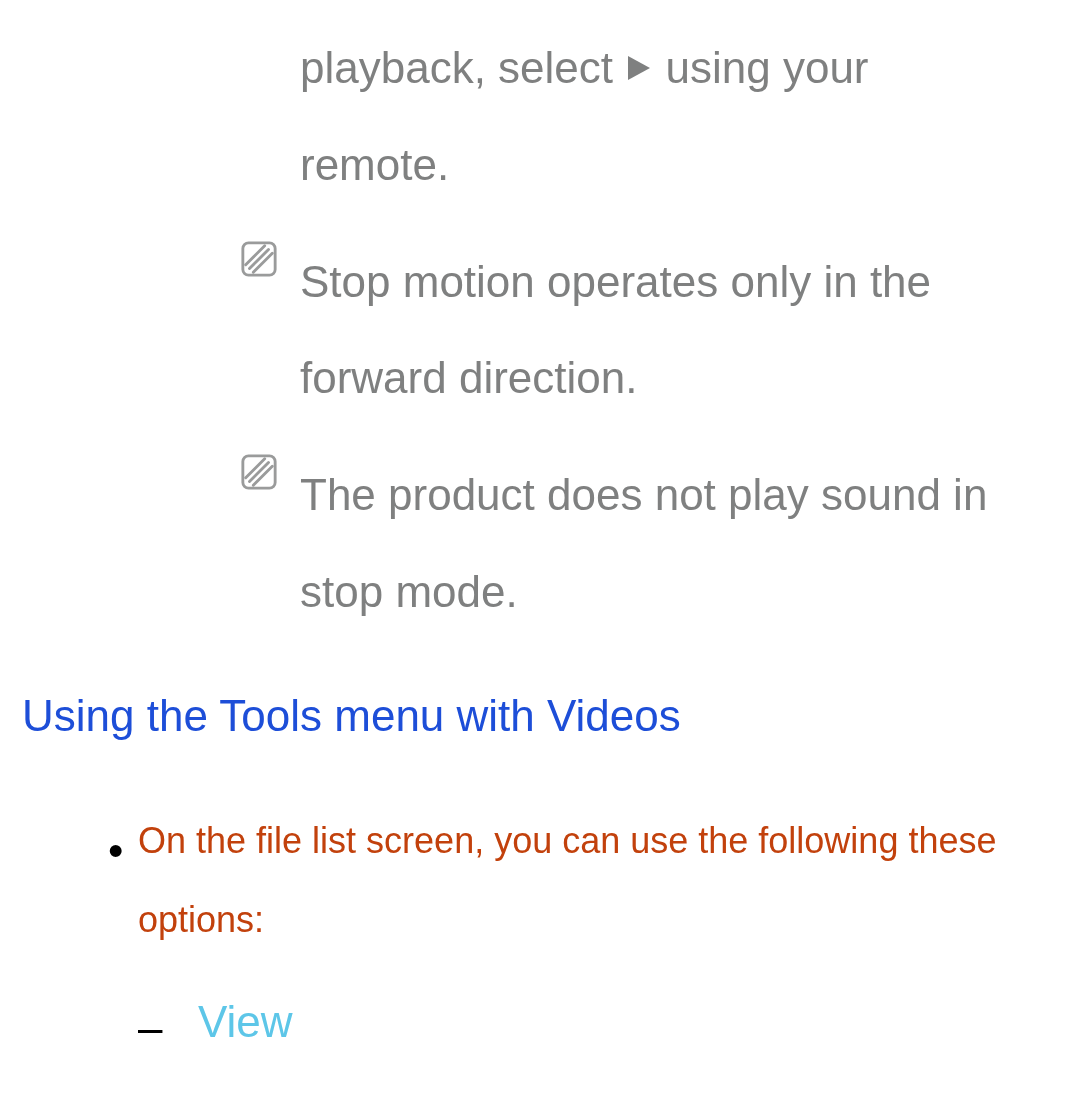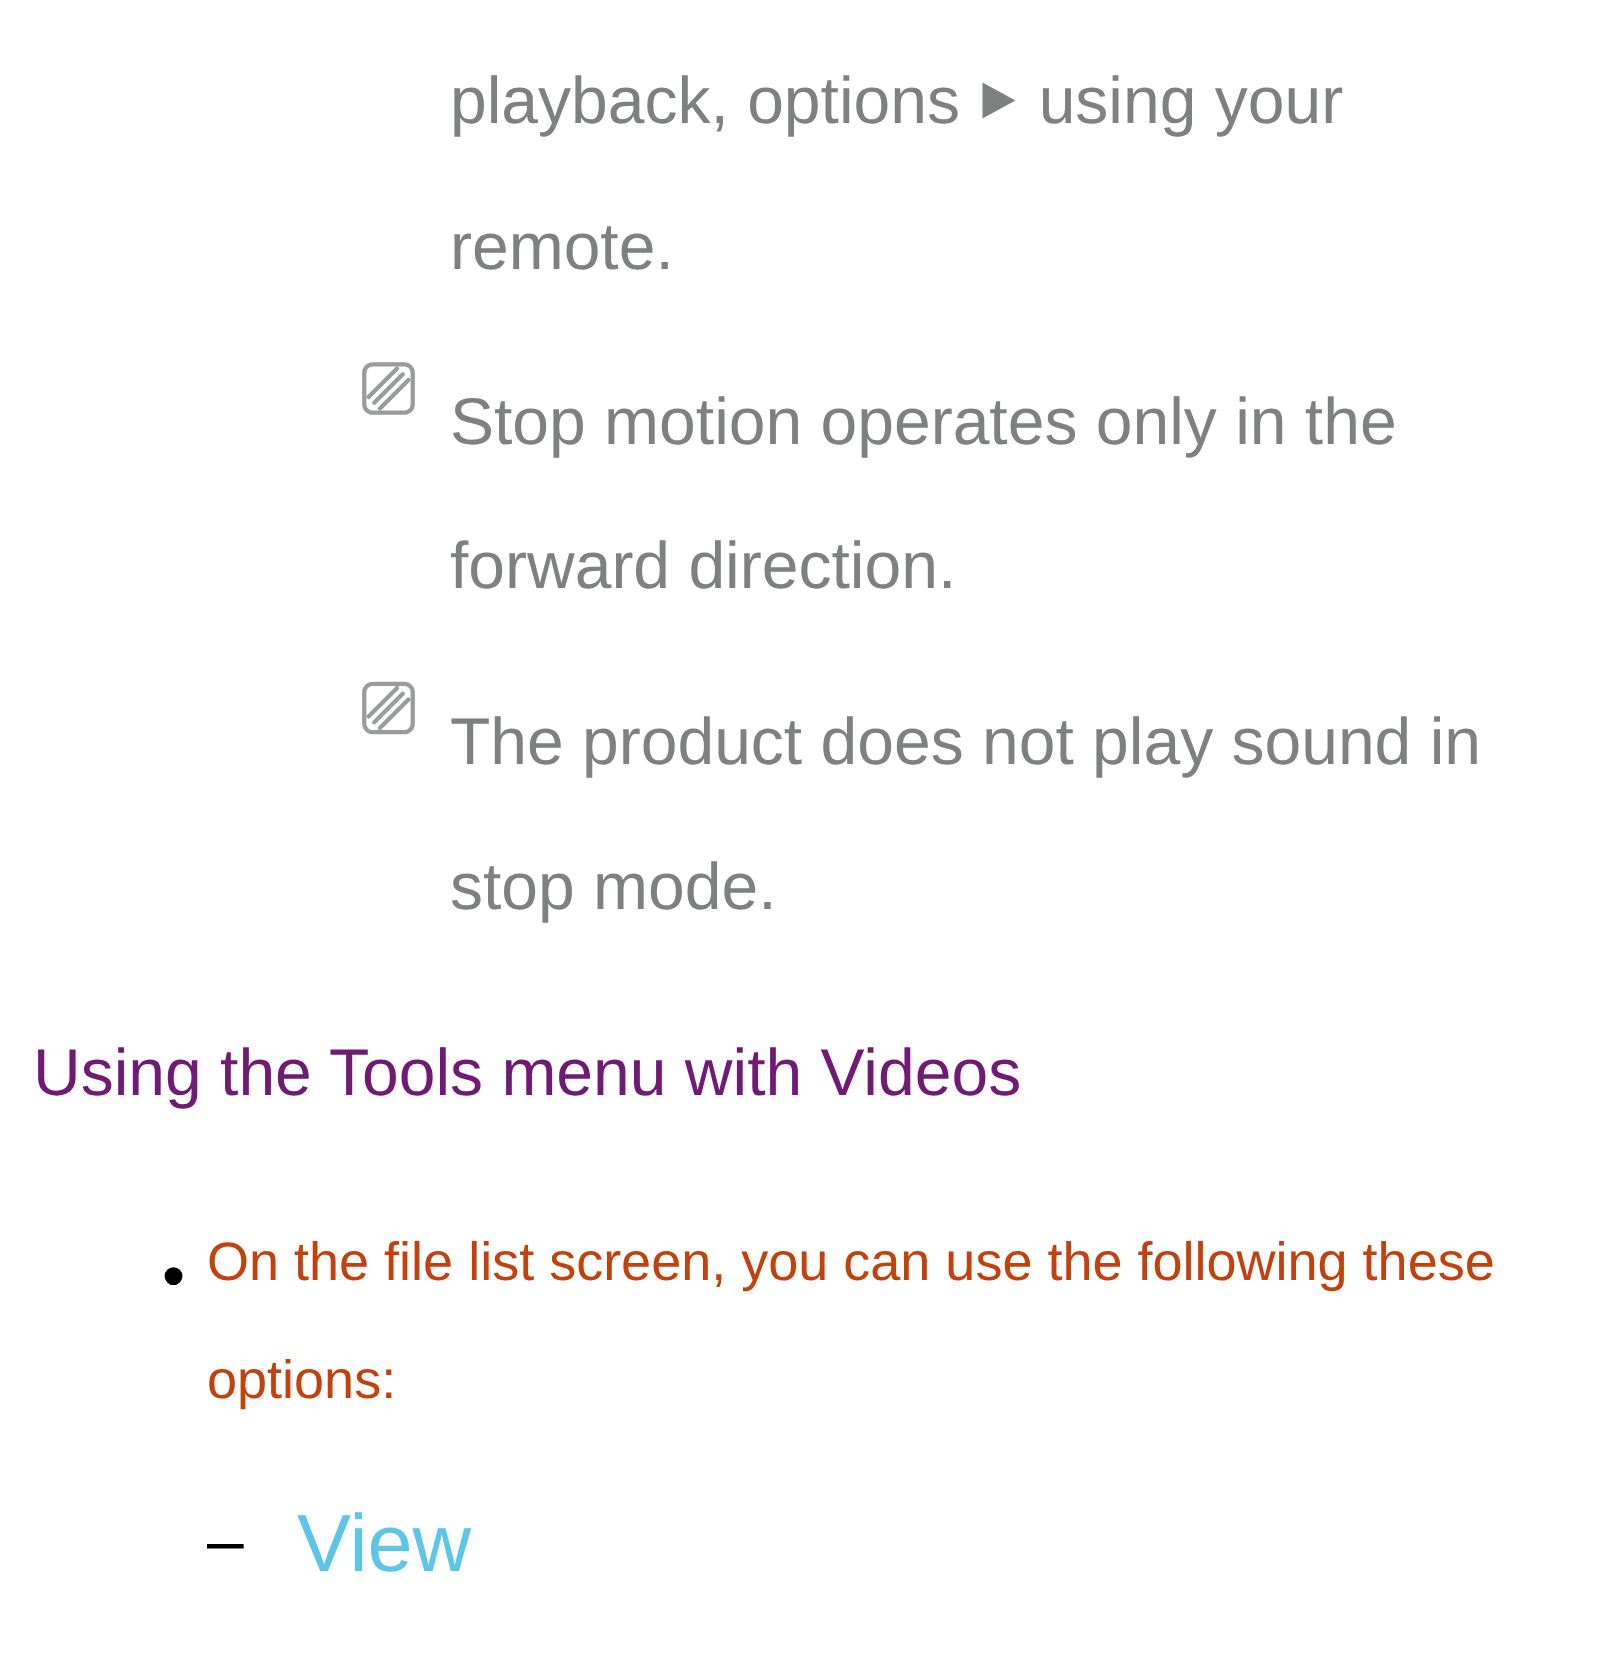--- a/index.html
+++ b/index.html
@@ -48,21 +48,21 @@
       width: 0;
       height: 0;
       border-top: 12px solid transparent;
       border-bottom: 12px solid transparent;
       border-left: 22px solid #7f8080;
       vertical-align: baseline;
       margin: 0 3px 3px 3px;
     }
     .section-heading {
       font-size: 44px;
-      color: #701a75;
+      color: #1d4ed8;
       margin-top: 50px;
       margin-left: 2px;
       font-weight: normal;
     }
     .bullet-list {
       margin-top: 60px;
       margin-left: 88px;
       margin-right: 40px;
     }
     .bullet-item {
@@ -99,37 +99,37 @@
       color: #000000;
       padding-top: 6px;
     }
     .dash-marker::before {
       content: "–";
     }
     .dash-content {
       flex: 1;
     }
     .dash-label {
-      font-size: 54px;
+      font-size: 44px;
       color: #5dc6e8;
       line-height: 1.5;
       margin-bottom: 36px;
     }
   </style>
 </head>
 <body>
 
 <div class="page">
 
   <div class="note-block">
 
     <div class="note-item first">
       <div class="note-icon"></div>
       <div class="note-text">
-        <span>playback, options </span><span class="play-triangle"></span><span> using your remote.</span>
+        <span>playback, select </span><span class="play-triangle"></span><span> using your remote.</span>
       </div>
     </div>
 
     <div class="note-item">
       <div class="note-icon">
         <svg viewBox="0 0 40 40">
           <rect x="3" y="3" width="34" height="34" rx="6" ry="6" fill="none" stroke="#9a9b9b" stroke-width="3"></rect>
           <line x1="10" y1="30" x2="30" y2="10" stroke="#9a9b9b" stroke-width="3" stroke-linecap="round"></line>
           <line x1="14" y1="34" x2="34" y2="14" stroke="#9a9b9b" stroke-width="3" stroke-linecap="round"></line>
           <line x1="6" y1="26" x2="26" y2="6" stroke="#9a9b9b" stroke-width="3" stroke-linecap="round"></line>

